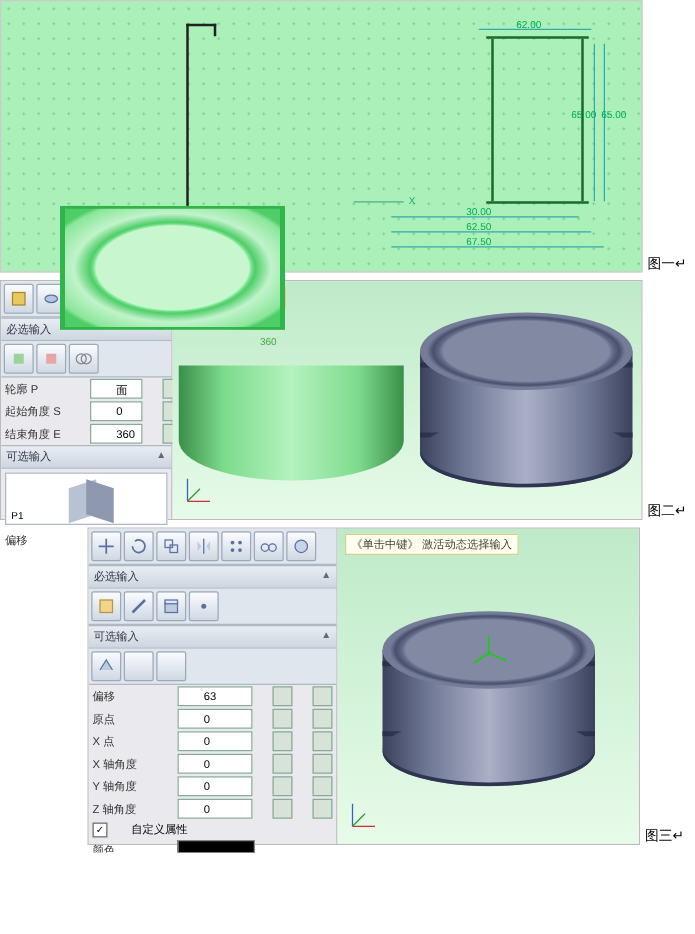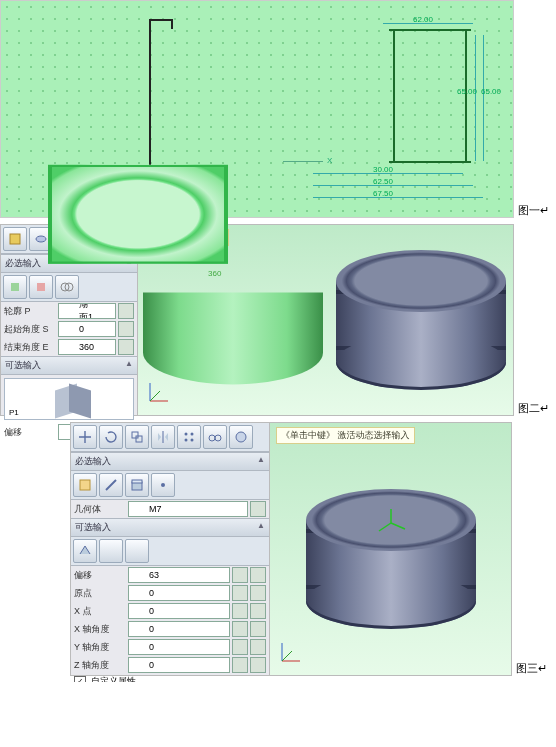--- a/index.html
+++ b/index.html
@@ -24,21 +24,21 @@
   .axis-x::after{content:"X";position:absolute;left:44px;top:-6px;font-size:8px;color:#2a7}
   
   .row{display:flex;border:1px solid #bbb}
   .sidebar{width:136px;background:#e9e9ee;border-right:1px solid #bbb;display:flex;flex-direction:column;font-size:9px}
   .sidebar.wide{width:198px}
   .toolbar{display:flex;flex-wrap:wrap;gap:2px;padding:2px;background:#dfe6ee;border-bottom:1px solid #b0b8c2}
   .tbtn{width:22px;height:22px;background:linear-gradient(#fafcff,#cfd8e2);border:1px solid #9baabb;border-radius:2px;display:flex;align-items:center;justify-content:center}
   .tbtn svg{width:16px;height:16px}
   .collapse-hdr{background:linear-gradient(#e8edf3,#cdd6e0);border-top:1px solid #b0b8c2;border-bottom:1px solid #b0b8c2;padding:2px 4px;display:flex;justify-content:space-between;align-items:flex-start;font-size:9px;color:#334}
   .collapse-hdr .arrow{font-size:8px;color:#667}
-  .field{display:flex;align-items:center;padding:1px 3px;gap:2px}
+  .field{display:flex;align-items:center;padding:1px 3px;gap:16px}
   .field label{flex:0 0 52px;font-size:9px;color:#333;white-space:nowrap}
   .field .inp, .inp{flex:1 1 auto;height:14px;background:#fff;border:1px solid #8a9;font-size:9px;padding:0 20px;display:flex;align-items:center;min-width:0;overflow:hidden}
   .field .icon-btn{width:14px;height:14px;background:#d8e3d8;border:1px solid #8a9;flex:0 0 auto}
   .preview{margin:3px;border:1px solid #aab8c8;background:#fff;height:60px;position:relative;display:flex;align-items:center;justify-content:center}
   .canvas{flex:1 1 auto;position:relative;background:linear-gradient(180deg,#beeac8 0%,#e7fbe9 100%);min-width:0}
   .prompt{position:absolute;top:4px;left:6px;background:#fffff0;border:1px solid #d9cf8a;padding:1px 4px;font-size:9px;color:#443}
   .toriad{position:absolute;left:8px;bottom:8px;font-size:8px;color:#667}
   .ring-green{left:50%;top:50%;transform:translate(-50%,-56%) scaleY(0.55);width:180px;height:180px;background:radial-gradient(circle,#c7f6cf 48%,#6fe086 50%,#4fce67 52%,#c1f3cb 62%,#8be69a 80%,#4fce67 84%);box-shadow:0 0 0 4px #31b54a inset}
   .ring-body{position:absolute;left:50%;top:50%;transform:translate(-50%,-30%);width:180px;height:92px;background:linear-gradient(90deg,#3a8f48 0%,#7ddb8c 20%,#b4f2bf 50%,#7ddb8c 80%,#3a8f48 100%);border-radius:0 0 90px 90px / 0 0 32px 32px}
   .ring-steel{position:absolute;left:50%;top:50%;transform:translate(-50%,-50%);width:170px;height:140px}
@@ -263,25 +263,20 @@
                 <rect x="3" y="5" width="10" height="8" fill="#bcd" stroke="#5b6fa3"></rect>
                 <rect x="3" y="3" width="10" height="3" fill="#dde8f4" stroke="#5b6fa3"></rect>
               </svg>
             </div>
           <div class="tbtn">
               <svg viewBox="0 0 16 16">
                 <circle cx="8" cy="8" r="2" fill="#5b6fa3"></circle>
               </svg>
             </div>
         </div>
-        <div class="field">
-            <label>几何体</label>
-            <div class="inp">M7</div>
-            <div class="icon-btn"></div>
-          </div>
         <div class="collapse-hdr">
           <span>可选输入</span>
             <span class="arrow">▲</span>
         </div>
         <div class="toolbar">
           <div class="tbtn">
               <svg viewBox="0 0 16 16">
                 <path d="M3 11 L8 3 L13 11" fill="#bcd" stroke="#5b6fa3"></path>
               </svg>
             </div>

